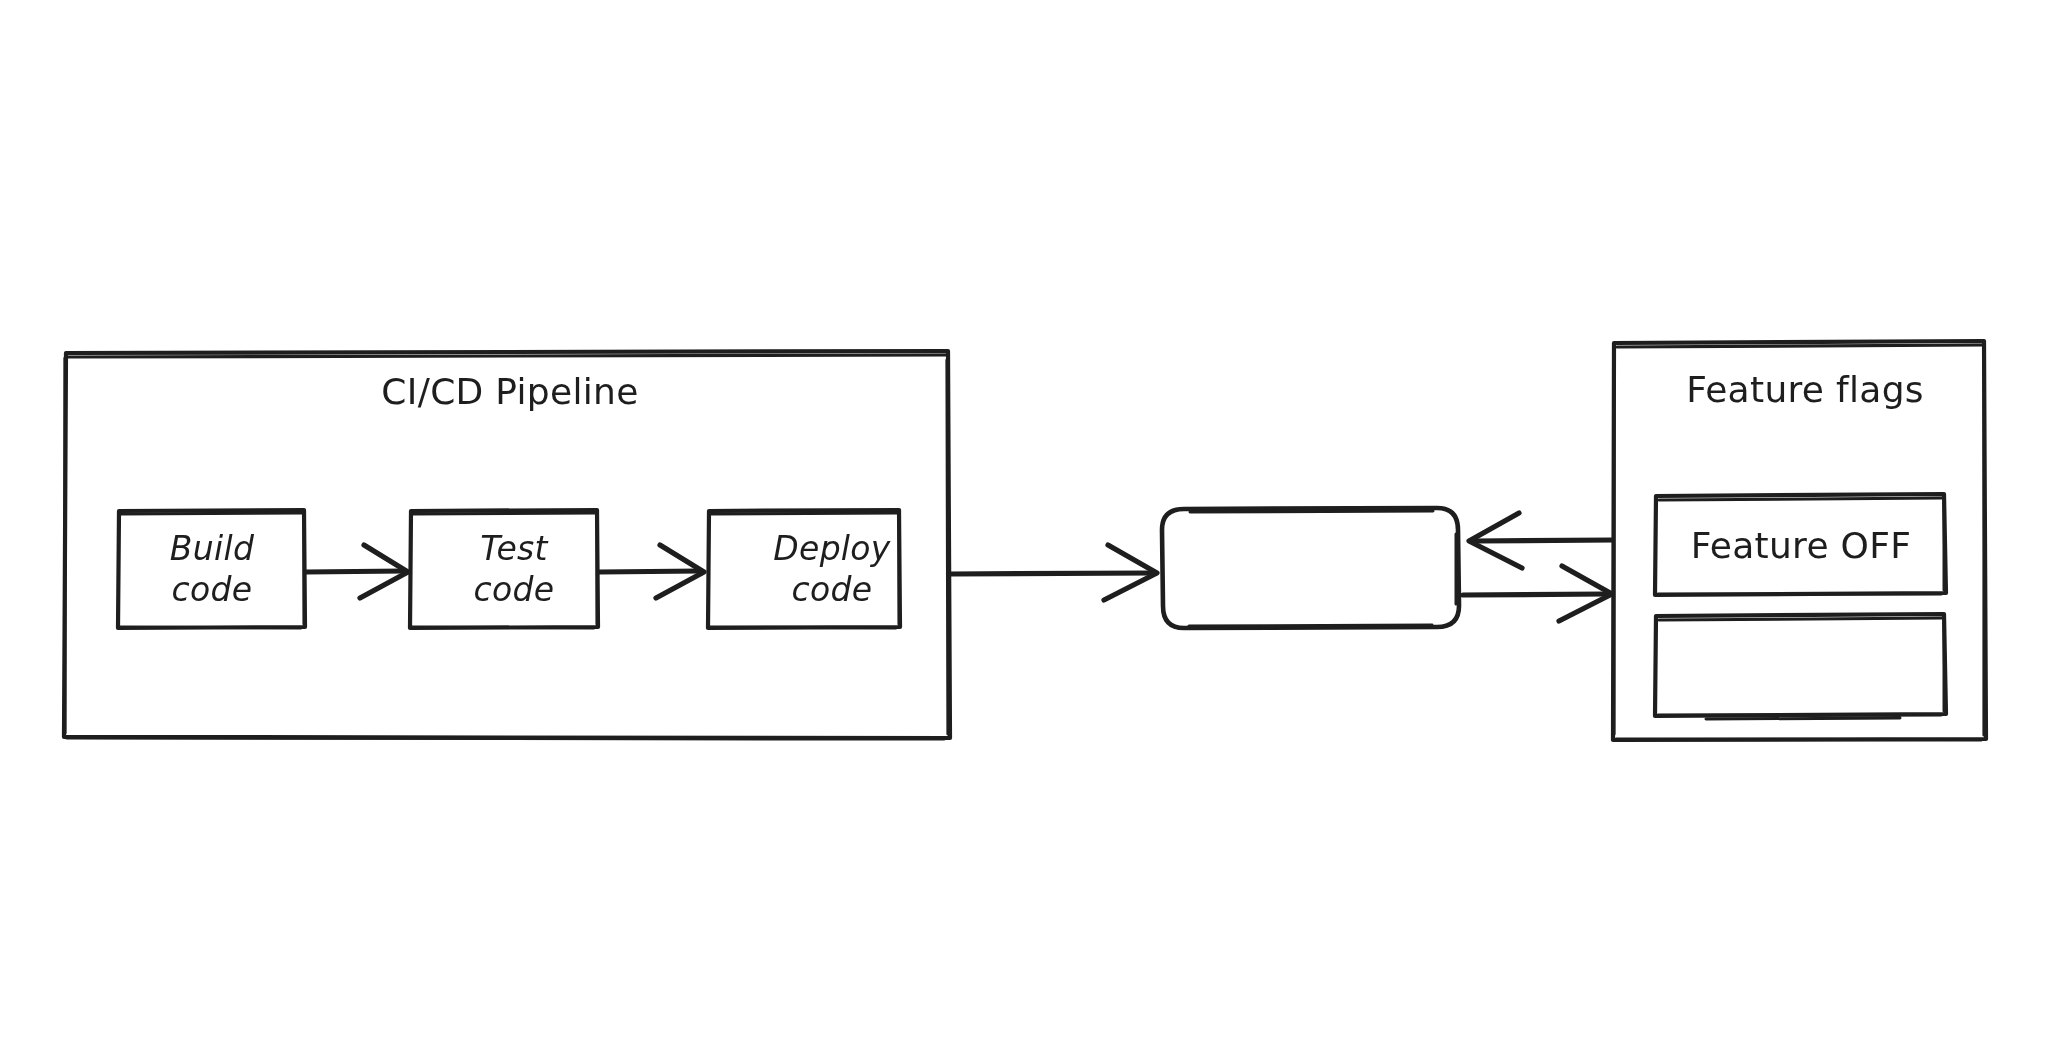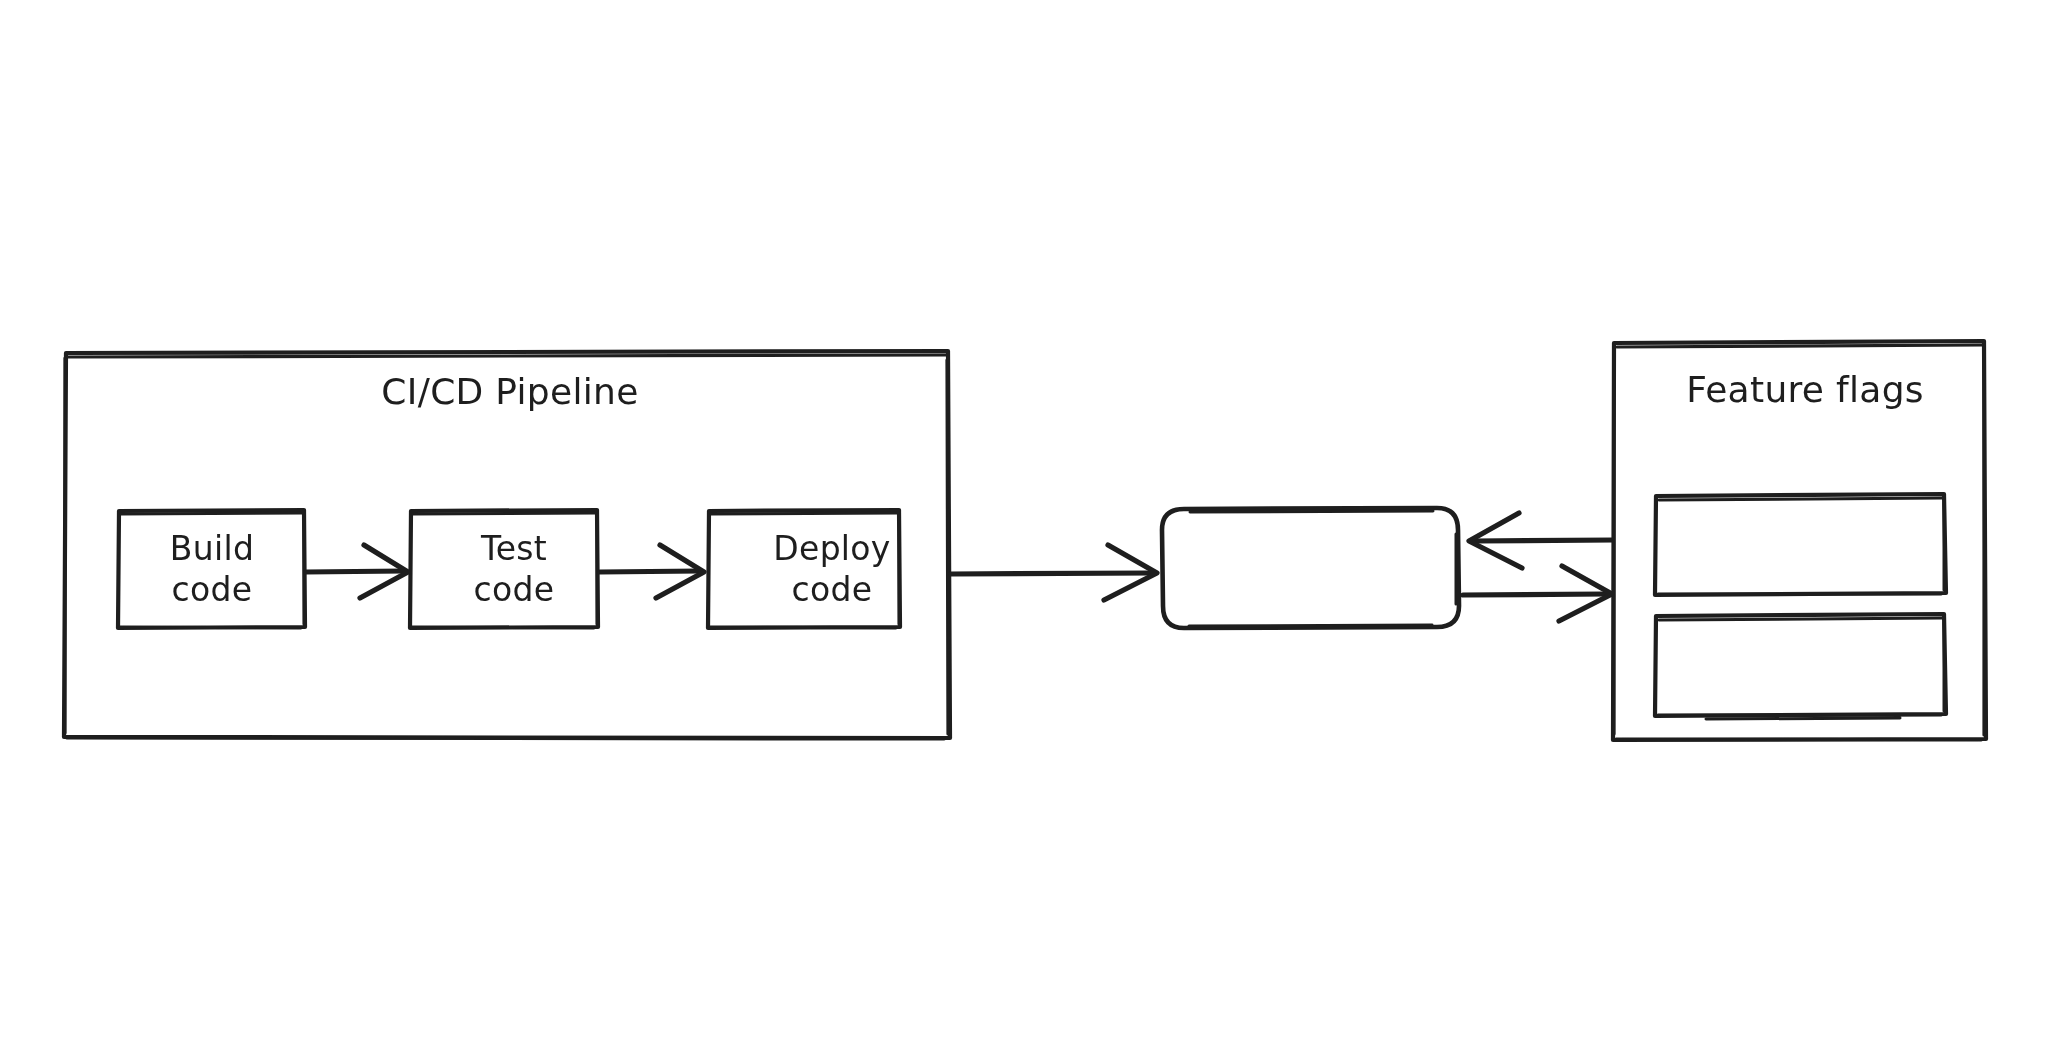--- a/index.html
+++ b/index.html
@@ -40,20 +40,21 @@
     letter-spacing: 0.3px;
     white-space: pre-line;
     pointer-events: none;
     -webkit-font-smoothing: antialiased;
   }
   .group-title {
     font-size: 36px;
   }
   .small-node {
     font-size: 33px;
+    font-style: italic;
   }
   .flag-label {
     font-size: 36px;
   }
 </style>
 </head>
 <body>
 
 <div id="canvas">
 
@@ -147,15 +148,16 @@
 
   <div class="node-label small-node" style="left:421px; top:511px; width:186px; height:117px;">Test
 code</div>
 
   <div class="node-label small-node" style="left:737px; top:511px; width:190px; height:117px;">Deploy
 code</div>
 
 
   <div class="node-label group-title" style="left:1625px; top:362px; width:360px; height:56px;">Feature flags</div>
 
+  <div class="node-label flag-label" style="left:1656px; top:496px; width:290px; height:99px;">Feature OFF</div>
 
 
 </div>
 
 </body></html>

